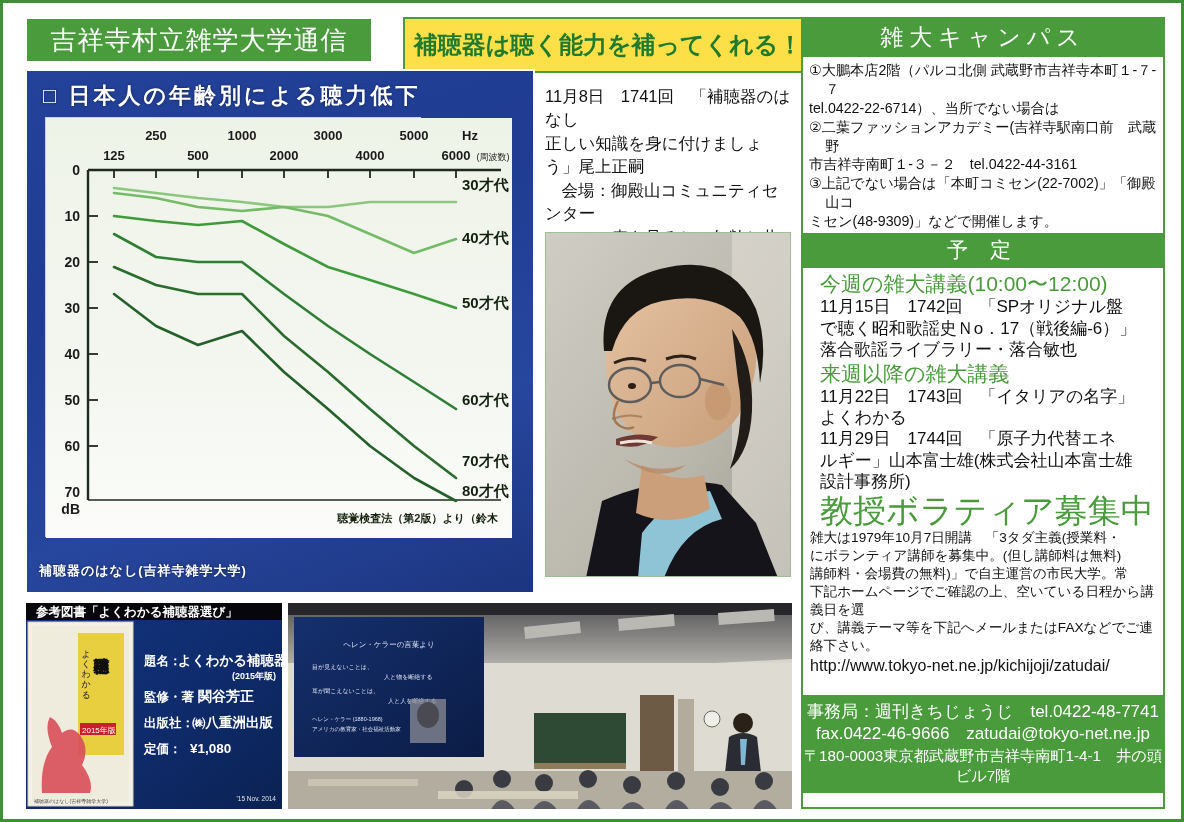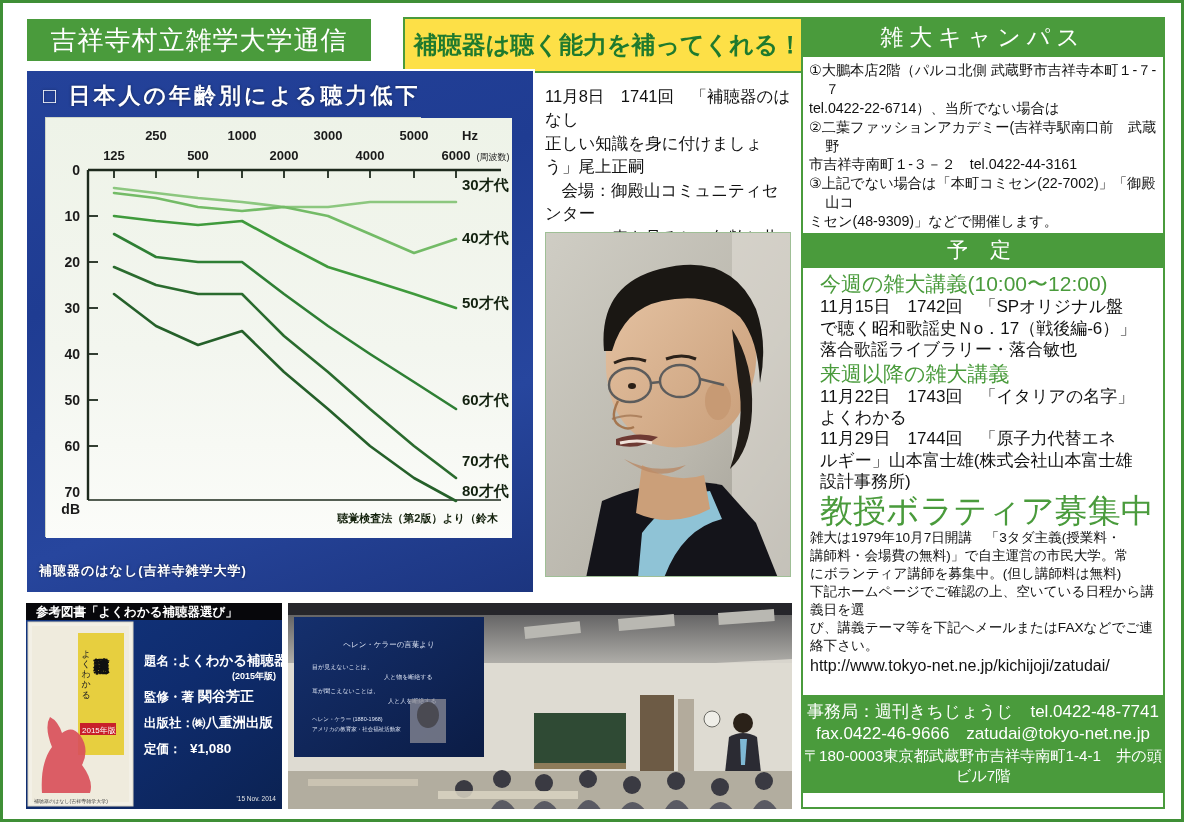--- a/index.html
+++ b/index.html
@@ -426,22 +426,22 @@
       <div class="sched-line">よくわかる</div>
       <div class="sched-line">11月29日　1744回　「原子力代替エネ</div>
       <div class="sched-line">ルギー」山本富士雄(株式会社山本富士雄</div>
       <div class="sched-line">設計事務所)</div>
 
       <div class="recruit">教授ボラティア募集中</div>
     </div>
 
     <div class="blurb">
       <p>雑大は1979年10月7日開講　「3タダ主義(授業料・</p>
+      <p>にボランティア講師を募集中。(但し講師料は無料)</p>
       <p>講師料・会場費の無料)」で自主運営の市民大学。常</p>
-      <p>にボランティア講師を募集中。(但し講師料は無料)</p>
       <p>下記ホームページでご確認の上、空いている日程から講義日を選</p>
       <p>び、講義テーマ等を下記へメールまたはFAXなどでご連絡下さい。</p>
     </div>
     <div class="url">http://www.tokyo-net.ne.jp/kichijoji/zatudai/</div>
 
     <div class="footer">
       <div>事務局：週刊きちじょうじ　tel.0422-48-7741</div>
       <div>fax.0422-46-9666　zatudai@tokyo-net.ne.jp</div>
       <div class="sm">〒180-0003東京都武蔵野市吉祥寺南町1-4-1　井の頭ビル7階</div>
     </div>

